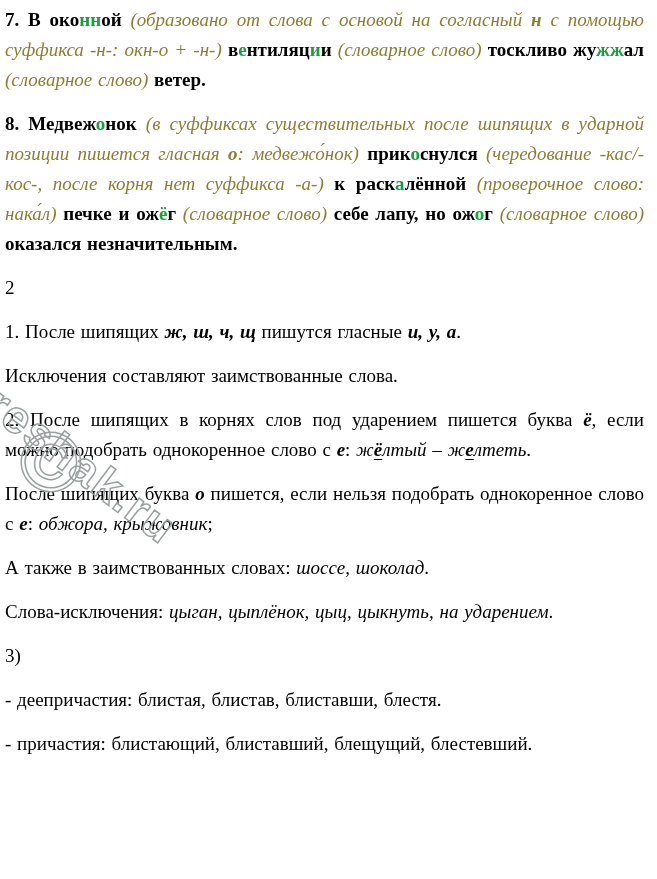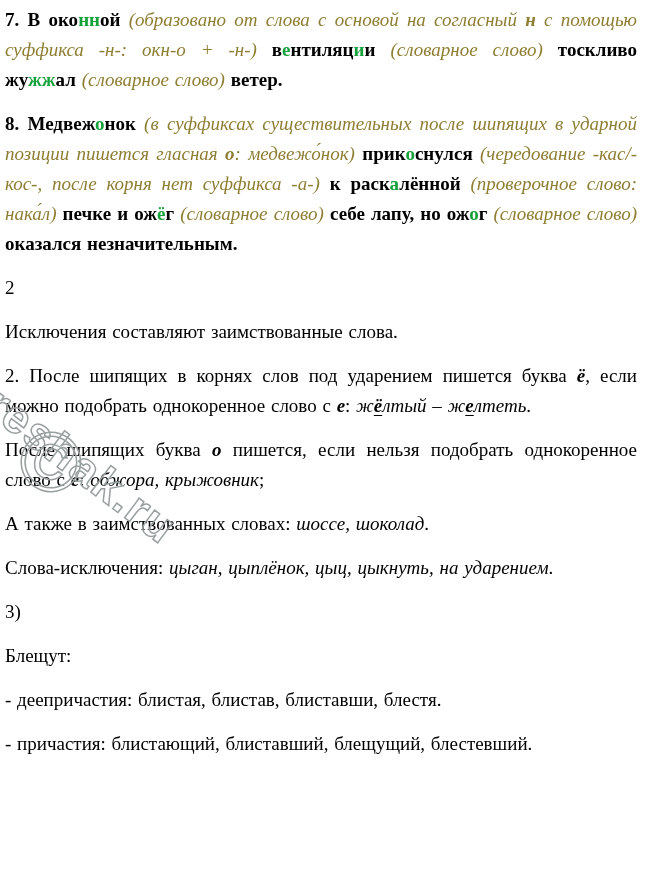--- a/index.html
+++ b/index.html
@@ -16,21 +16,21 @@
   }
   .page {
     position: relative;
     width: 657px;
     height: 879px;
     background: var(--background);
     overflow: hidden;
   }
   .content {
     position: relative;
-    padding: 5px 20px 0 5px;
+    padding: 5px 13px 0 5px;
     z-index: 1;
   }
   .para {
     font-size: 19px;
     line-height: 30px;
     color: var(--text);
     text-align: justify;
     text-align-last: left;
     margin-bottom: 14px;
     word-spacing: 1px;
@@ -82,23 +82,23 @@
 
 <div class="page">
   <div class="watermark">
     <span class="wm-text">reshak.ru</span>
     <span class="wm-copy">©</span>
   </div>
   <div class="content">
       <p class="para answer"><span>7. В око</span><span class="seg-g">нн</span><span>ой </span><span class="seg-c">(образовано от слова с основой на согласный </span><span class="seg-cb">н</span><span class="seg-c"> с помощью суффикса -н-: окн-о + -н-) </span><span>в</span><span class="seg-g">е</span><span>нтиляц</span><span class="seg-g">и</span><span>и </span><span class="seg-c">(словарное слово)</span><span> тоскливо жу</span><span class="seg-g">жж</span><span>ал </span><span class="seg-c">(словарное слово)</span><span> ветер.</span></p>
       <p class="para answer"><span>8. Медвеж</span><span class="seg-g">о</span><span>нок </span><span class="seg-c">(в суффиксах существительных после шипящих в ударной позиции пишется гласная </span><span class="seg-cb">о</span><span class="seg-c">: медвежо́нок) </span><span>прик</span><span class="seg-g">о</span><span>снулся </span><span class="seg-c">(чередование -кас/-кос-, после корня нет суффикса -а-) </span><span>к раск</span><span class="seg-g">а</span><span>лённой </span><span class="seg-c">(проверочное слово: нака́л) </span><span>печке и ож</span><span class="seg-g">ё</span><span>г </span><span class="seg-c">(словарное слово)</span><span> себе лапу, но ож</span><span class="seg-g">о</span><span>г </span><span class="seg-c">(словарное слово)</span><span> оказался незначительным.</span></p>
       <p class="para normal"><span>2</span></p>
+      <p class="para normal"><span>1. После шипящих </span><span class="seg-bi">ж, ш, ч, щ</span><span> пишутся гласные </span><span class="seg-bi">и, у, а</span><span>.</span></p>
       <p class="para normal"><span>Исключения составляют заимствованные слова.</span></p>
       <p class="para normal"><span>2. После шипящих в корнях слов под ударением пишется буква </span><span class="seg-bi">ё</span><span>, если можно подобрать однокоренное слово с </span><span class="seg-bi">е</span><span>: </span><span class="seg-i">ж</span><span class="seg-ibu">ё</span><span class="seg-i">лтый – ж</span><span class="seg-ibu">е</span><span class="seg-i">лтеть</span><span>.</span></p>
       <p class="para normal"><span>После шипящих буква </span><span class="seg-bi">о</span><span> пишется, если нельзя подобрать однокоренное слово с </span><span class="seg-bi">е</span><span>: </span><span class="seg-i">обжора, крыжовник</span><span>;</span></p>
       <p class="para normal"><span>А также в заимствованных словах: </span><span class="seg-i">шоссе, шоколад</span><span>.</span></p>
       <p class="para normal"><span>Слова-исключения: </span><span class="seg-i">цыган, цыплёнок, цыц, цыкнуть, на ударением</span><span>.</span></p>
       <p class="para normal"><span>3)</span></p>
-      <p class="para normal"><span>Блещут:</span></p>
       <p class="para normal"><span>- деепричастия: блистая, блистав, блиставши, блестя.</span></p>
       <p class="para normal"><span>- причастия: блистающий, блиставший, блещущий, блестевший.</span></p>
     </div>
 </div>
 
 </body></html>

